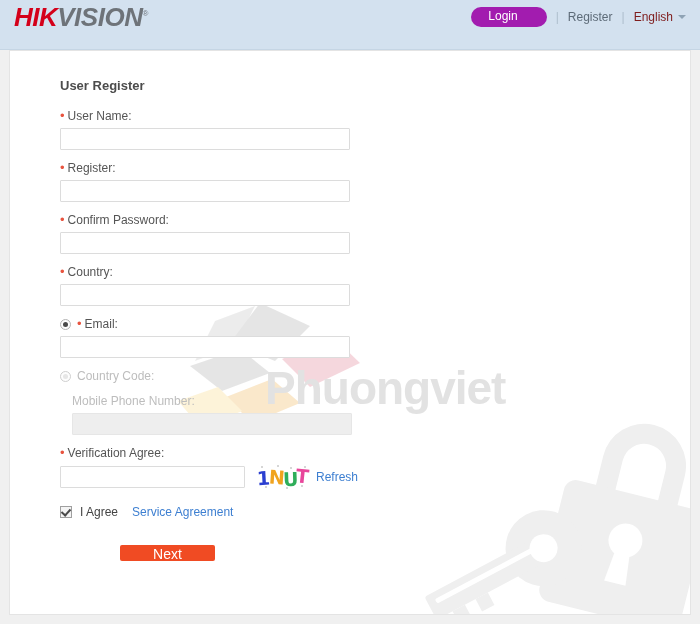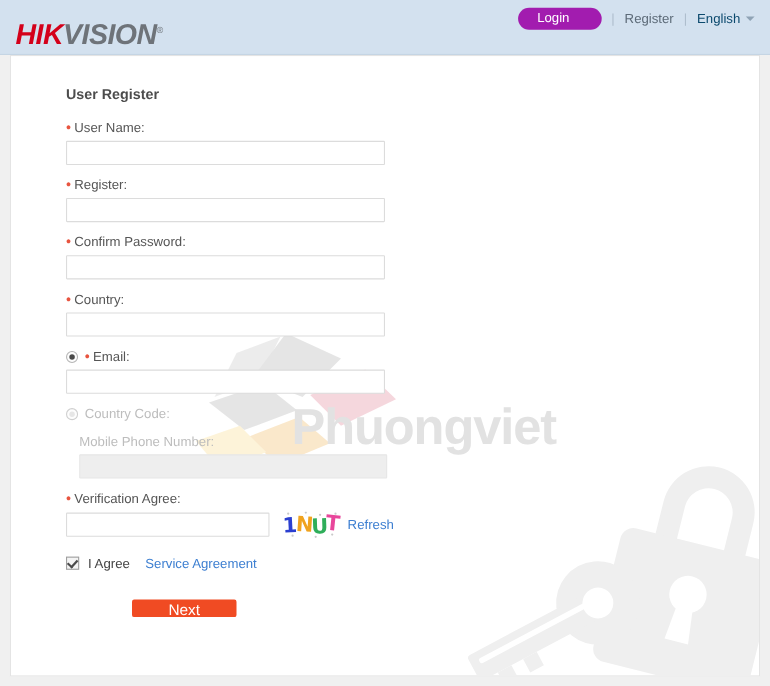--- a/index.html
+++ b/index.html
@@ -19,21 +19,21 @@
   
   .header {
     position: relative;
     height: 50px;
     background: #d3e1ef;
     border-bottom: 1px solid #c5d5e4;
   }
   .logo {
     position: absolute;
     left: 14px;
-    top: 16px;
+    top: 2px;
     font-style: italic;
     font-weight: bold;
     font-size: 26px;
     letter-spacing: -0.5px;
     white-space: nowrap;
   }
   .logo .hik { color: #d4001a; }
   .logo .vision { color: #6e7379; }
   .logo .reg {
     font-size: 8px;
@@ -69,21 +69,21 @@
   }
   .nav-link {
     color: #5d6b78;
     text-decoration: none;
     cursor: pointer;
   }
   .lang-wrap {
     display: flex;
     align-items: center;
     cursor: pointer;
-    color: #0c4a6e;
+    color: #7f1d1d;
   }
   .caret {
     margin-left: 5px;
     width: 0;
     height: 0;
     border-left: 4px solid transparent;
     border-right: 4px solid transparent;
     border-top: 4px solid #8fa3b5;
   }
 

